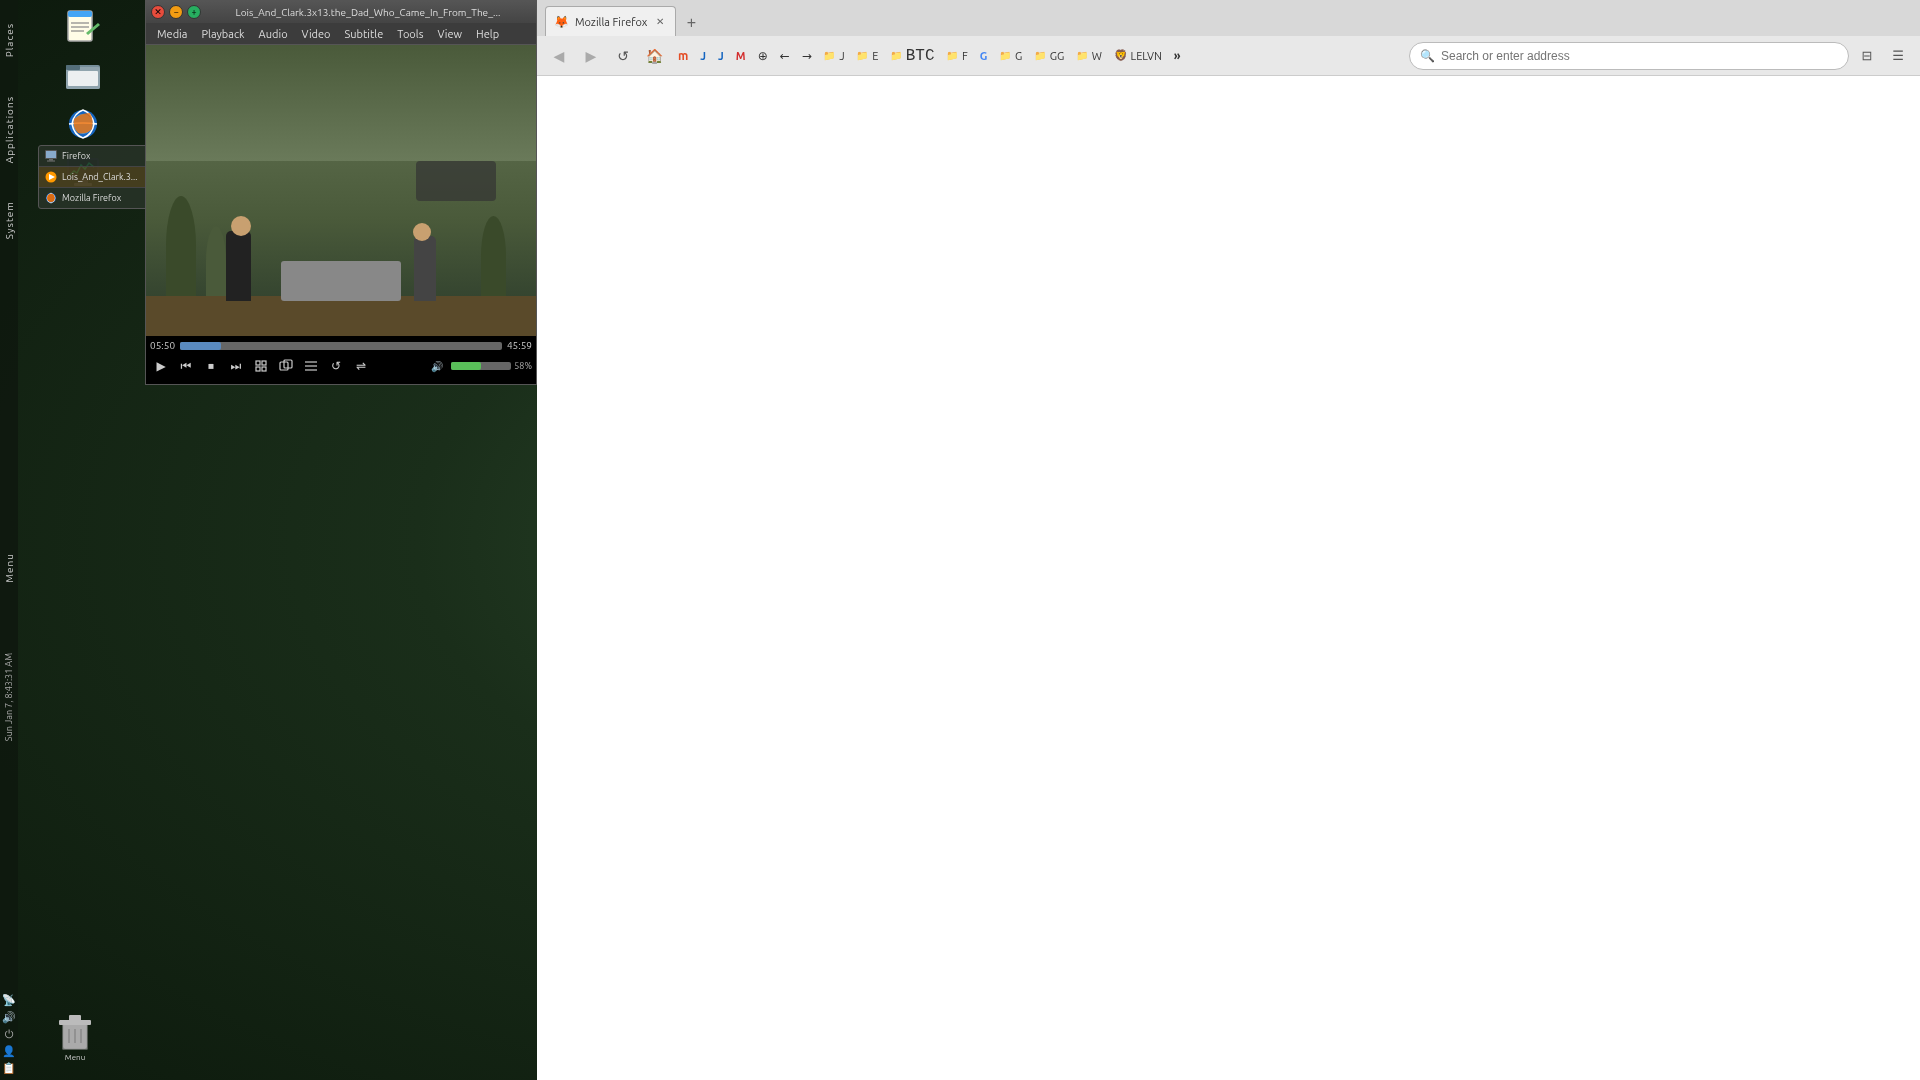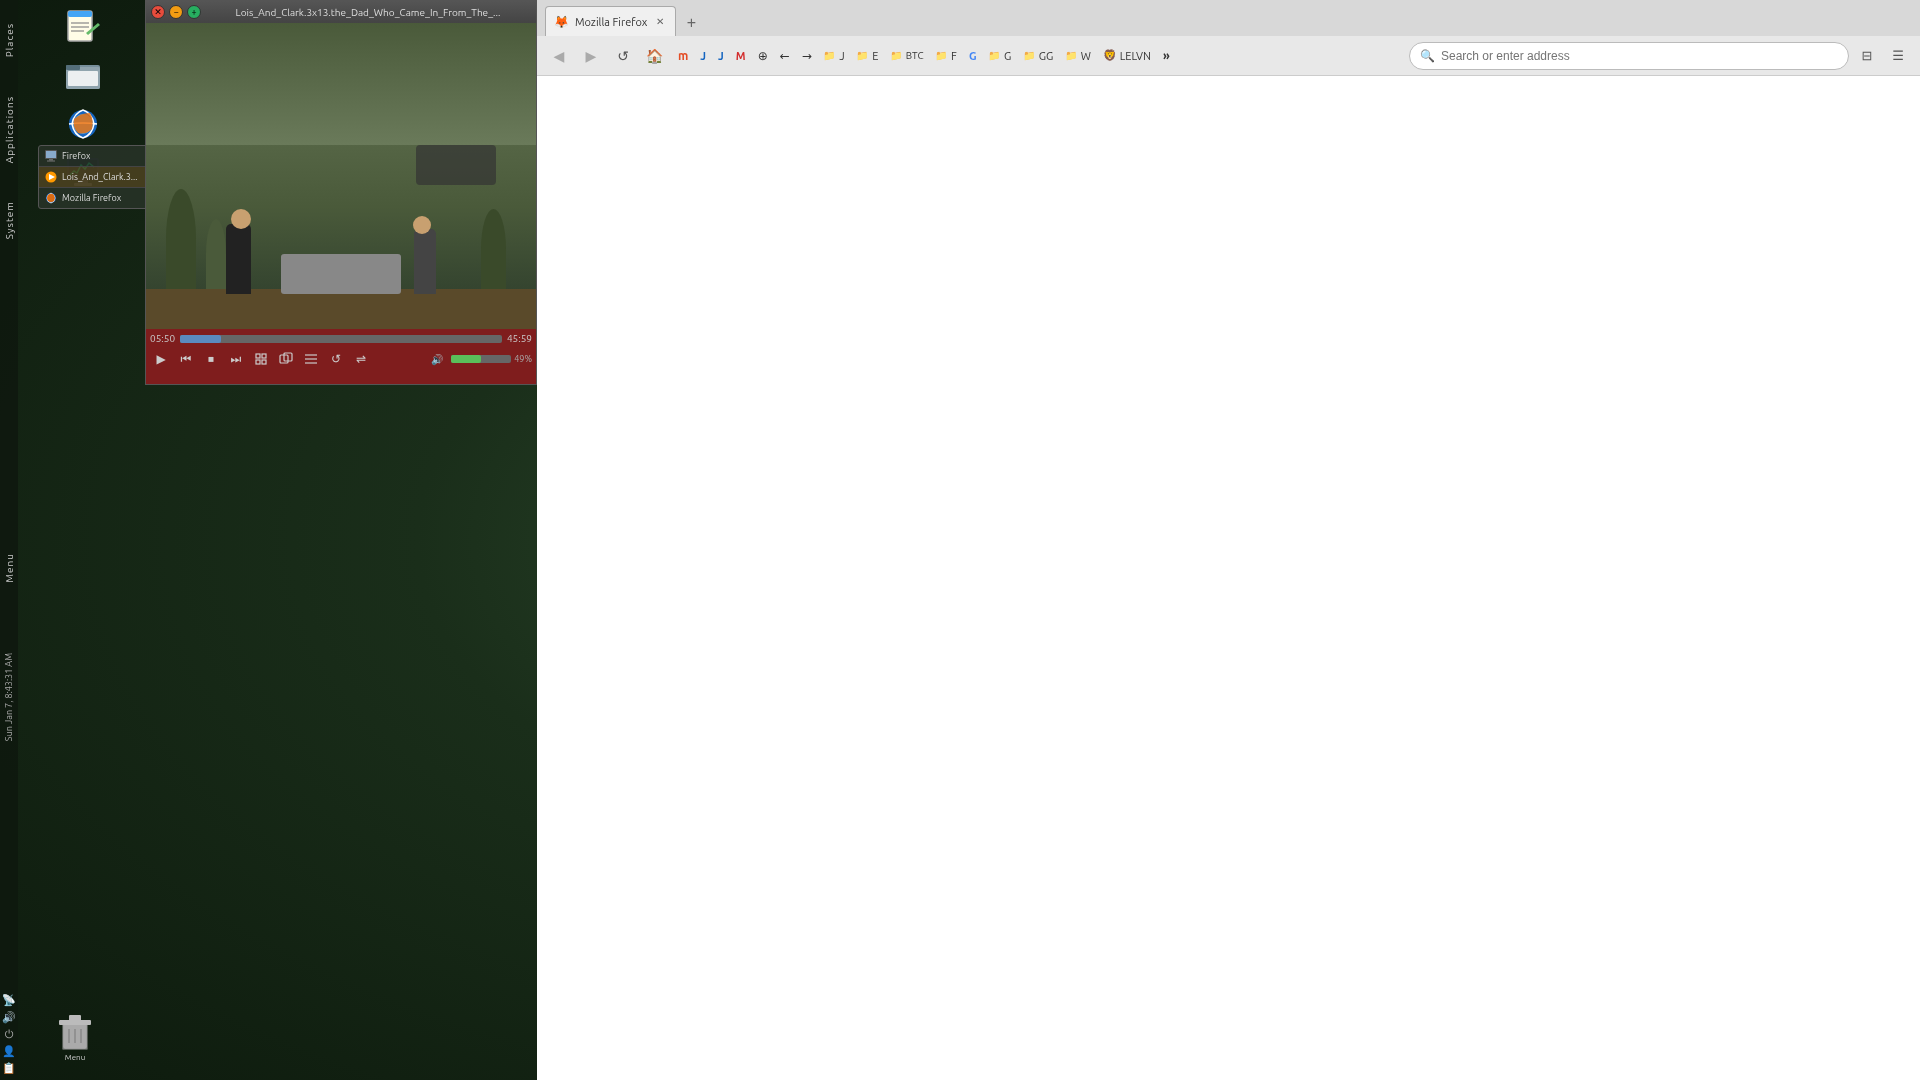--- a/index.html
+++ b/index.html
@@ -136,22 +136,22 @@
     
     .video-scene {
       width: 100%;
       height: 100%;
       background: linear-gradient(to bottom, #3a4a3a 0%, #5a6a4a 30%, #4a5a3a 60%, #2a3a2a 100%);
       position: relative;
       overflow: hidden;
     }
 
     .vlc-controls {
-      height: 55px;
-      background: #7f1d1d;
+      height: 48px;
+      background: #000000;
       flex-shrink: 0;
       padding: 4px;
     }
 
     .vlc-progress-row {
       display: flex;
       align-items: center;
       gap: 5px;
       margin-bottom: 4px;
     }
@@ -563,20 +563,30 @@
 
   <div class="vlc-window">
 
     <div class="vlc-titlebar">
       <div class="vlc-title-btn" style="background:#e74c3c;">✕</div>
       <div class="vlc-title-btn" style="background:#f39c12;">−</div>
       <div class="vlc-title-btn" style="background:#27ae60;">+</div>
       <div class="vlc-title-text">Lois_And_Clark.3x13.the_Dad_Who_Came_In_From_The_...</div>
     </div>
 
+    <div class="vlc-menubar">
+      <div class="vlc-menu-item">Media</div>
+      <div class="vlc-menu-item">Playback</div>
+      <div class="vlc-menu-item">Audio</div>
+      <div class="vlc-menu-item">Video</div>
+      <div class="vlc-menu-item">Subtitle</div>
+      <div class="vlc-menu-item">Tools</div>
+      <div class="vlc-menu-item">View</div>
+      <div class="vlc-menu-item">Help</div>
+    </div>
 
     <div class="vlc-video">
       <div class="video-scene">
 
         <div style="position:absolute;top:0;left:0;width:100%;height:40%;background:linear-gradient(to bottom, #4a5a3a, #6a7a5a);"></div>
 
         <div style="position:absolute;bottom:40px;left:20px;width:30px;height:100px;background:#3a4a2a;border-radius:50% 50% 0 0;"></div>
         <div style="position:absolute;bottom:40px;right:30px;width:25px;height:80px;background:#3a4a2a;border-radius:50% 50% 0 0;"></div>
         <div style="position:absolute;bottom:40px;left:60px;width:20px;height:70px;background:#4a5a3a;border-radius:50% 50% 0 0;"></div>
 
@@ -631,21 +641,21 @@
           </svg>
         </button>
         <button class="vlc-btn">↺</button>
         <button class="vlc-btn">⇌</button>
 
         <div class="vlc-volume-area">
           <button class="vlc-btn" style="font-size:10px;">🔊</button>
           <div class="vlc-volume-slider">
             <div class="vlc-volume-fill" style="width:49%;"></div>
           </div>
-          <span style="font-size:9px;color:#aaa;">49%</span>
+          <span style="font-size:9px;color:#aaa;">58%</span>
         </div>
       </div>
     </div>
   </div>
 
   <div class="firefox-window">
 
     <div class="firefox-tabbar">
       <div class="firefox-tab" style="background:#f0f0f0;">
         <span style="font-size:12px;">🦊</span>
@@ -686,21 +696,21 @@
         <div class="bookmark-item">
           <span style="font-size:10px;">📁</span>
           <span style="font-size:11px;">J</span>
         </div>
         <div class="bookmark-item">
           <span style="font-size:10px;">📁</span>
           <span style="font-size:11px;">E</span>
         </div>
         <div class="bookmark-item">
           <span style="font-size:10px;">📁</span>
-          <span style="font-size:10px;">BTC</span>
+          <span style="font-size:16px;font-family:Liberation Mono, monospace;">BTC</span>
         </div>
         <div class="bookmark-item">
           <span style="font-size:10px;">📁</span>
           <span style="font-size:11px;">F</span>
         </div>
         <div class="bookmark-item">
           <span style="font-size:11px;color:#4285f4;font-weight:bold;">G</span>
         </div>
         <div class="bookmark-item">
           <span style="font-size:10px;">📁</span>

